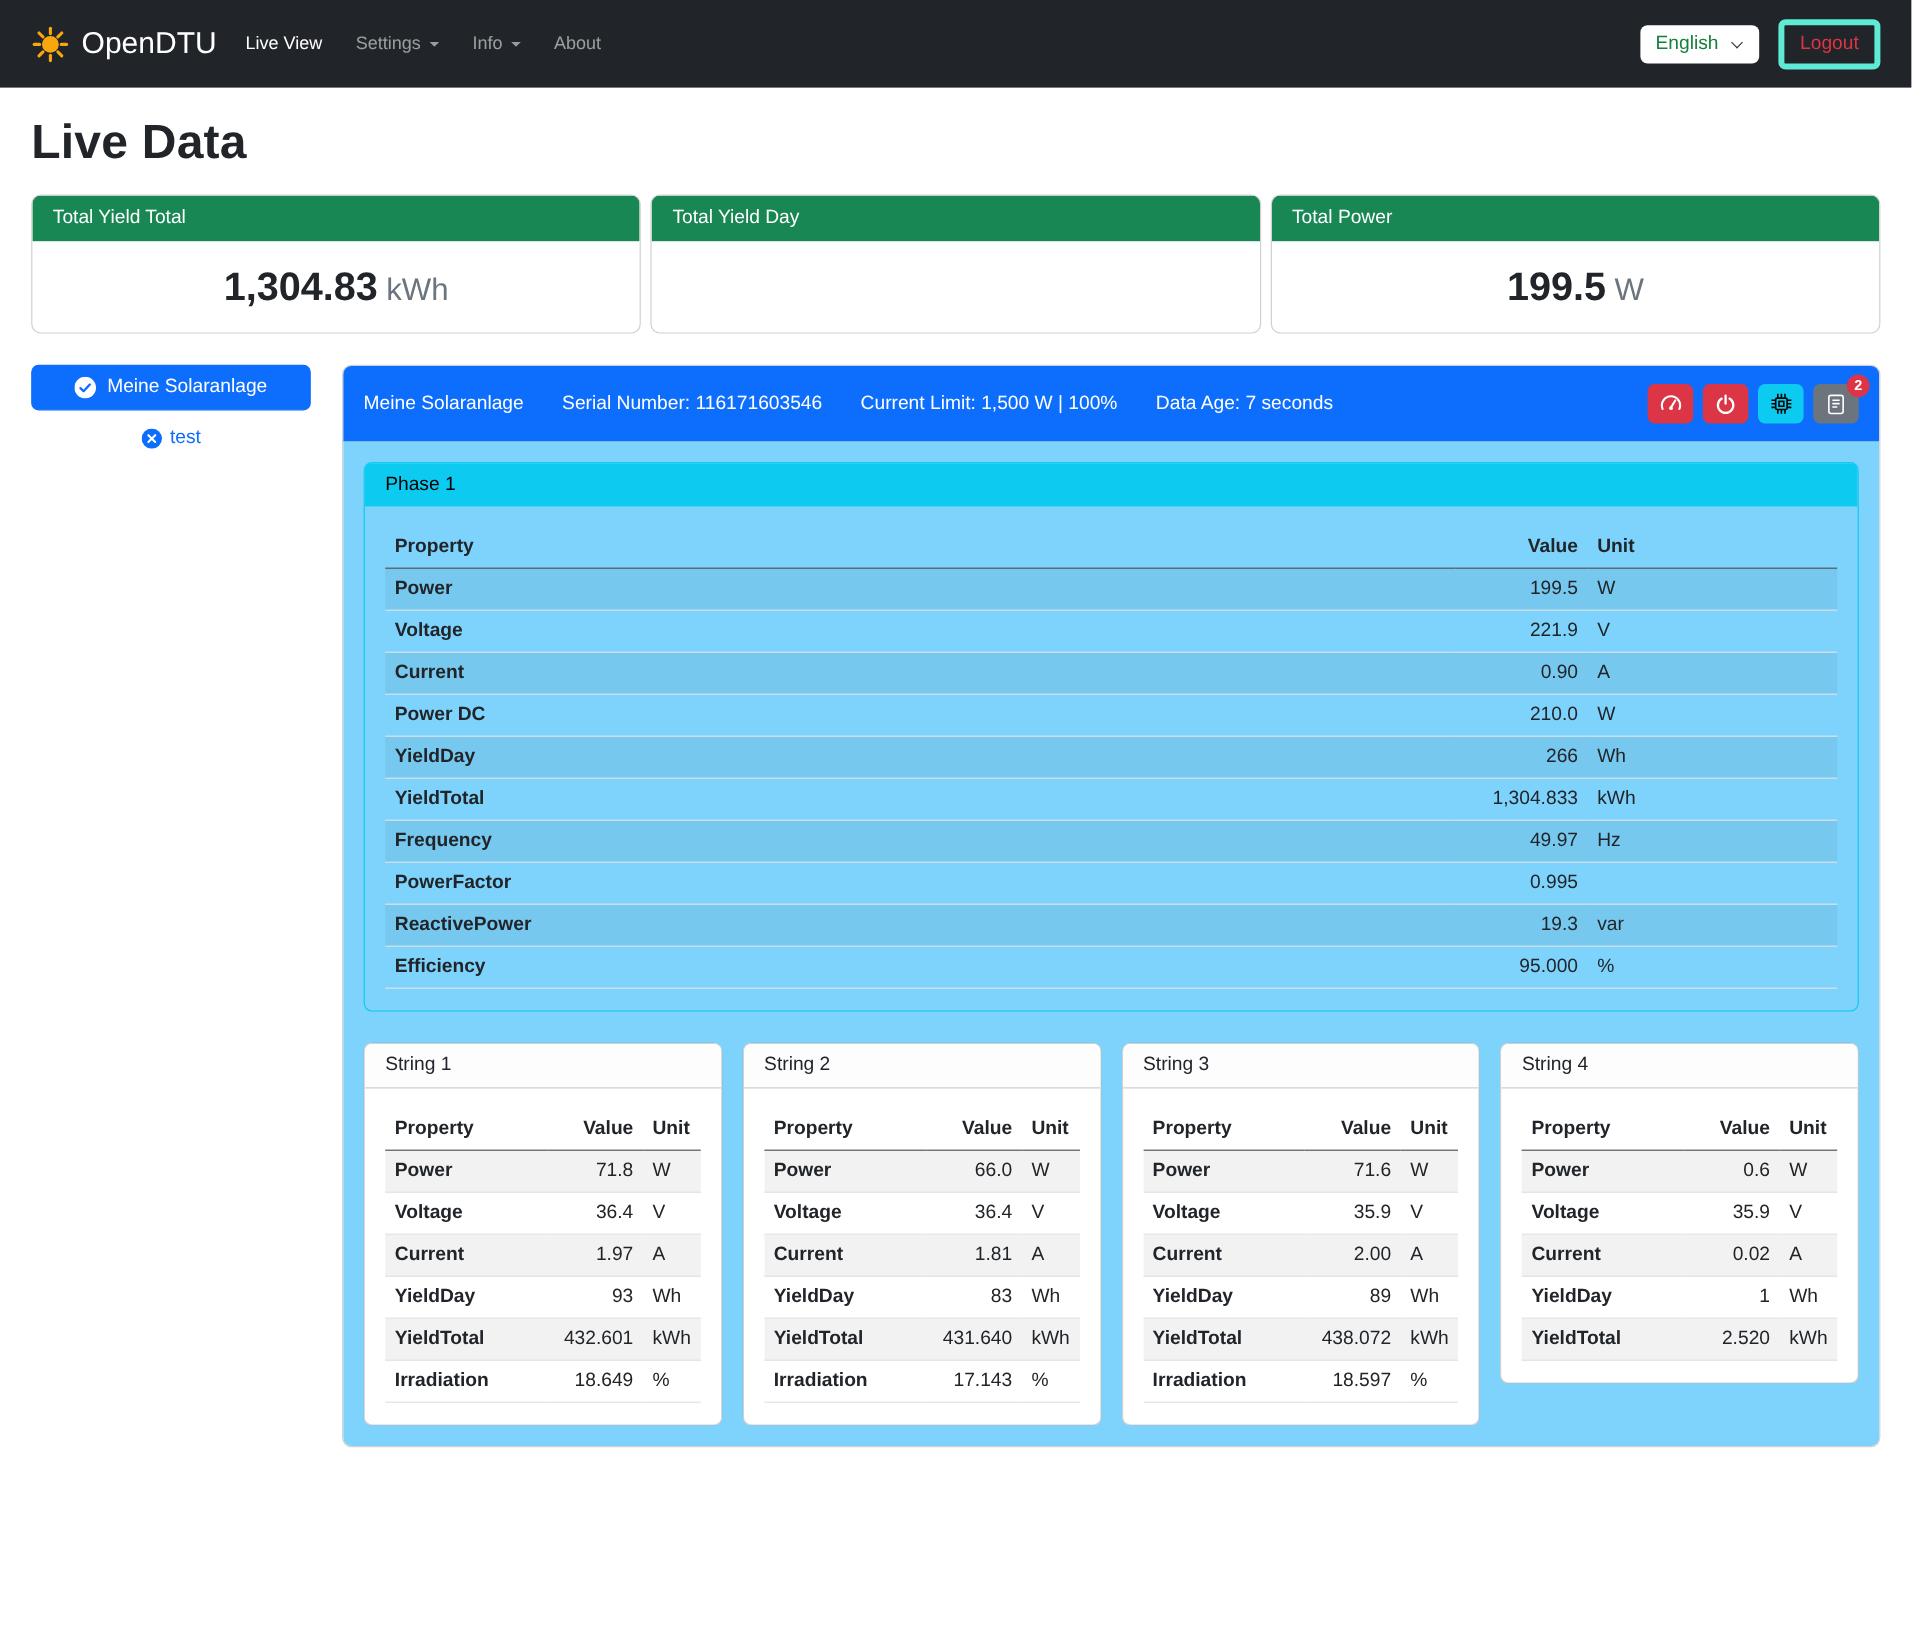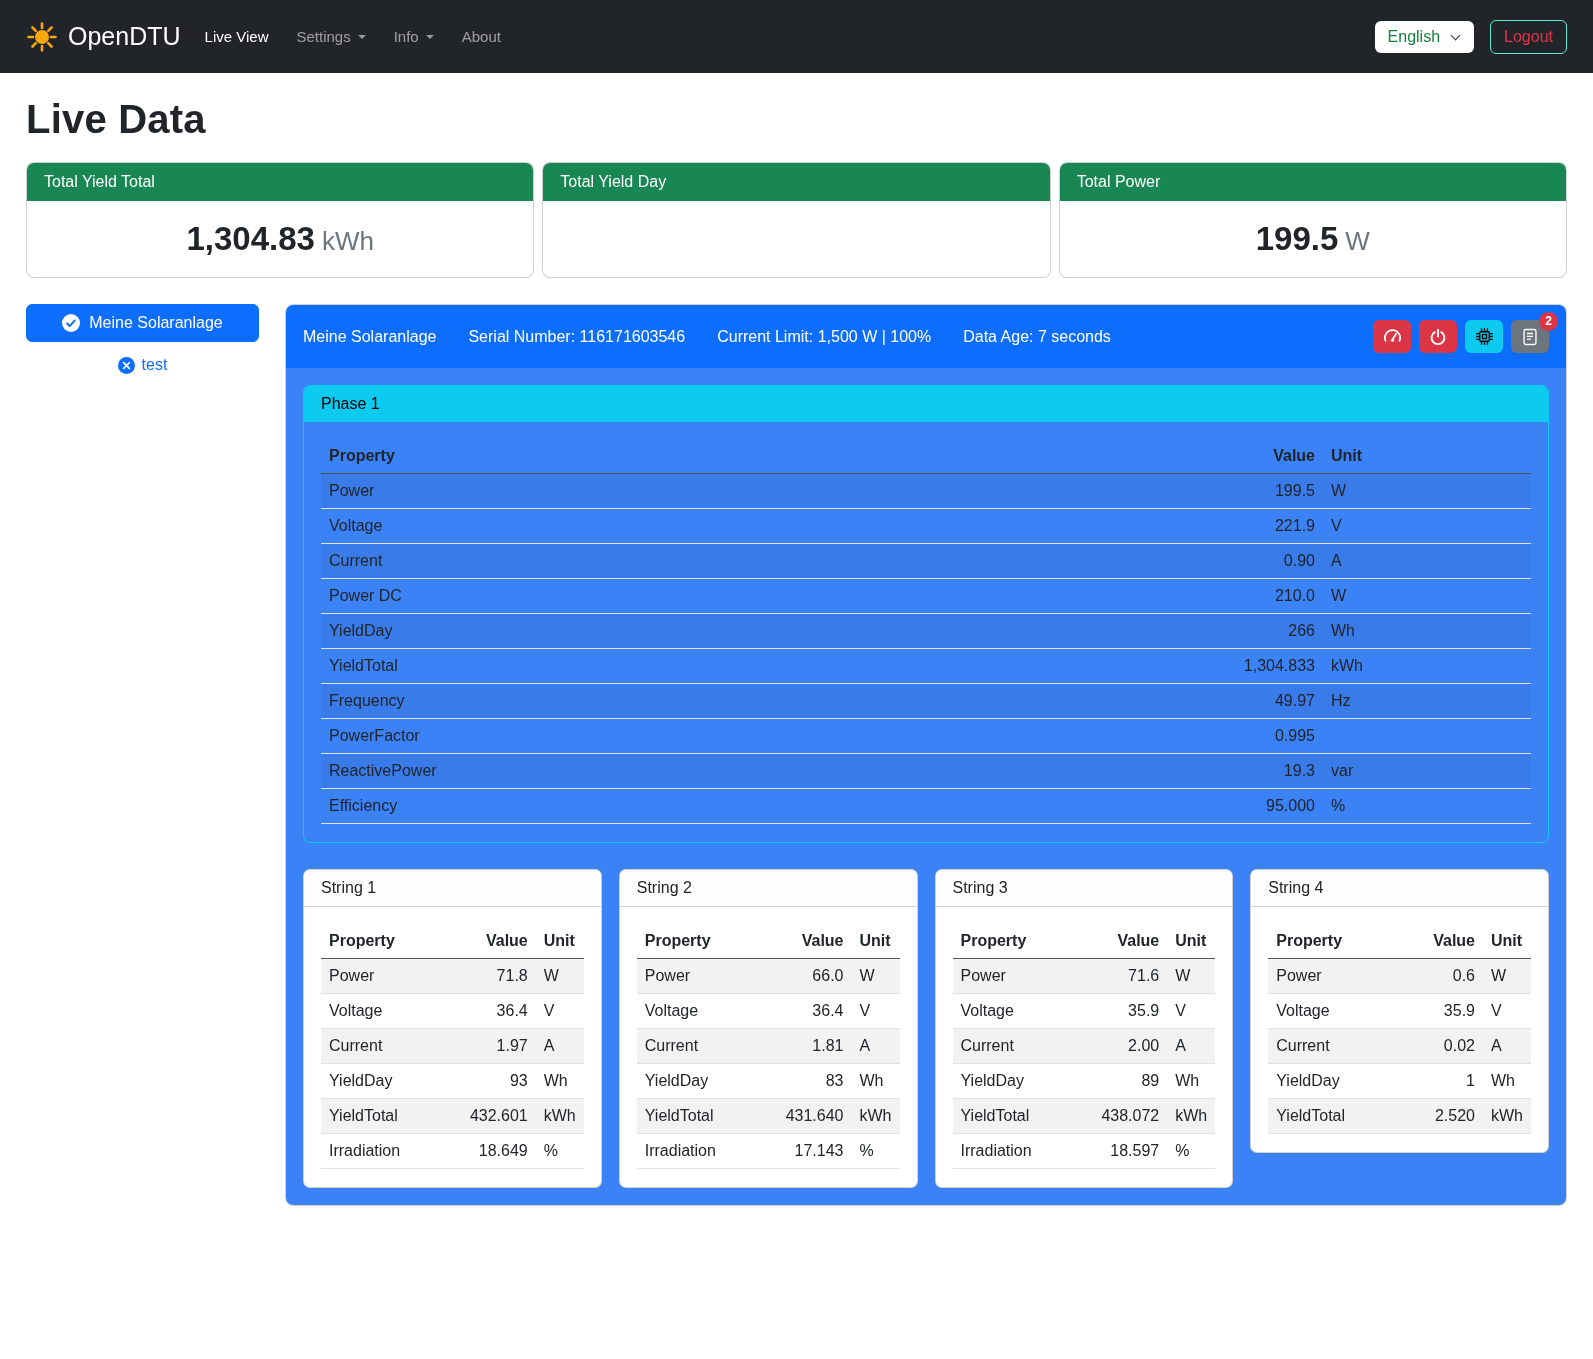--- a/index.html
+++ b/index.html
@@ -8,21 +8,21 @@
   
   .navbar{background:#212529;height:73px;display:flex;align-items:center;padding:0 26px}
   .brand{display:flex;align-items:center;gap:10px;color:#fff;font-size:25px;font-weight:500;cursor:pointer}
   .nav-links{display:flex;align-items:center;margin-left:10px}
   .nav-link{color:rgba(255,255,255,.55);padding:8px 14px;font-size:15px;cursor:pointer;display:flex;align-items:center;text-decoration:none}
   .nav-link.active{color:#fff}
   .caret{display:inline-block;width:0;height:0;border-left:4px solid transparent;border-right:4px solid transparent;border-top:4.5px solid currentColor;margin-left:7px}
   .nav-right{margin-left:auto;display:flex;align-items:center;gap:16px}
   .lang-select{background:#fff;border-radius:6px;padding:7px 13px;display:flex;align-items:center;color:#15803d;cursor:pointer;font-size:16px}
   .sel-caret{width:7px;height:7px;border-right:1.7px solid #333;border-bottom:1.7px solid #333;transform:rotate(45deg);margin:-3px 2px 0 12px}
-  .logout-btn{background:transparent;border:1px solid #5eead4;color:#dc3545;border-radius:6px;padding:7px 13px;font-size:16px;font-family:inherit;cursor:pointer}
+  .logout-btn{background:transparent;border:5px solid #5eead4;color:#dc3545;border-radius:6px;padding:7px 13px;font-size:16px;font-family:inherit;cursor:pointer}
 
   
   .container{padding:16px 26px 28px}
   h1{font-size:40px;font-weight:600;margin:8px 0 20px;letter-spacing:.2px}
   .summary-row{display:grid;grid-template-columns:repeat(3,1fr);gap:8px;margin-bottom:26px}
   .card{border:1px solid rgba(0,0,0,.18);border-radius:8px;overflow:hidden;background:#fff}
   .card-header{padding:10px 17px;font-size:16px}
   .card-header.green{background:#198754;color:#fff}
   .summary-body{padding:19px;text-align:center}
   .big-val{font-size:33px;font-weight:700;color:#212529}
@@ -35,29 +35,29 @@
 
   .main-panel{flex:1;border:1px solid rgba(0,0,0,.18);border-radius:8px;overflow:hidden}
   .panel-header{background:#0d6efd;color:#fff;display:flex;align-items:center;gap:32px;padding:15px 17px;font-size:16px}
   .header-actions{margin-left:auto;display:flex;gap:8px}
   .icon-btn{width:38px;height:33px;border:none;border-radius:6px;display:flex;align-items:center;justify-content:center;cursor:pointer;position:relative}
   .icon-btn.danger{background:#dc3545}
   .icon-btn.info{background:#0dcaf0}
   .icon-btn.secondary{background:#6c757d}
   .badge{position:absolute;top:-8px;right:-9px;background:#dc3545;color:#fff;font-size:12px;min-width:19px;height:19px;line-height:19px;border-radius:10px;padding:0 4px;font-weight:600;text-align:center}
 
-  .panel-body{padding:17px;background:#3b82f6}
+  .panel-body{padding:17px;background:#7dd3fc}
   .phase-card{border:1px solid #0dcaf0;border-radius:7px;overflow:hidden;margin-bottom:26px}
   .phase-header{background:#0dcaf0;color:#000;padding:9px 17px;font-size:16px}
   .phase-body{padding:17px 17px 1px}
 
   table.data-table{width:100%;border-collapse:collapse;margin-bottom:17px}
   .data-table th,.data-table td{padding:8px;font-size:16px;border-bottom:1px solid #dee2e6;text-align:left;vertical-align:middle}
   .data-table thead th{border-bottom:1px solid #50555a;font-weight:700}
-  .data-table td.prop{font-weight:400}
+  .data-table td.prop{font-weight:700}
   .data-table .val{text-align:right}
   .data-table tbody tr:nth-child(odd){background:rgba(0,0,0,.05)}
   .phase-body th.val{width:110px}
   .phase-body th.unit-col{width:208px}
 
   .strings-grid{display:grid;grid-template-columns:repeat(4,1fr);gap:17px;align-items:start}
   .string-card{border:1px solid rgba(0,0,0,.18);border-radius:7px;overflow:hidden;background:#fff}
   .string-header{background:#fdfdfe;border-bottom:1px solid rgba(0,0,0,.18);padding:9px 17px;font-size:16px}
   .string-body{padding:17px 17px 1px}
   .string-body th.val{width:80px}

